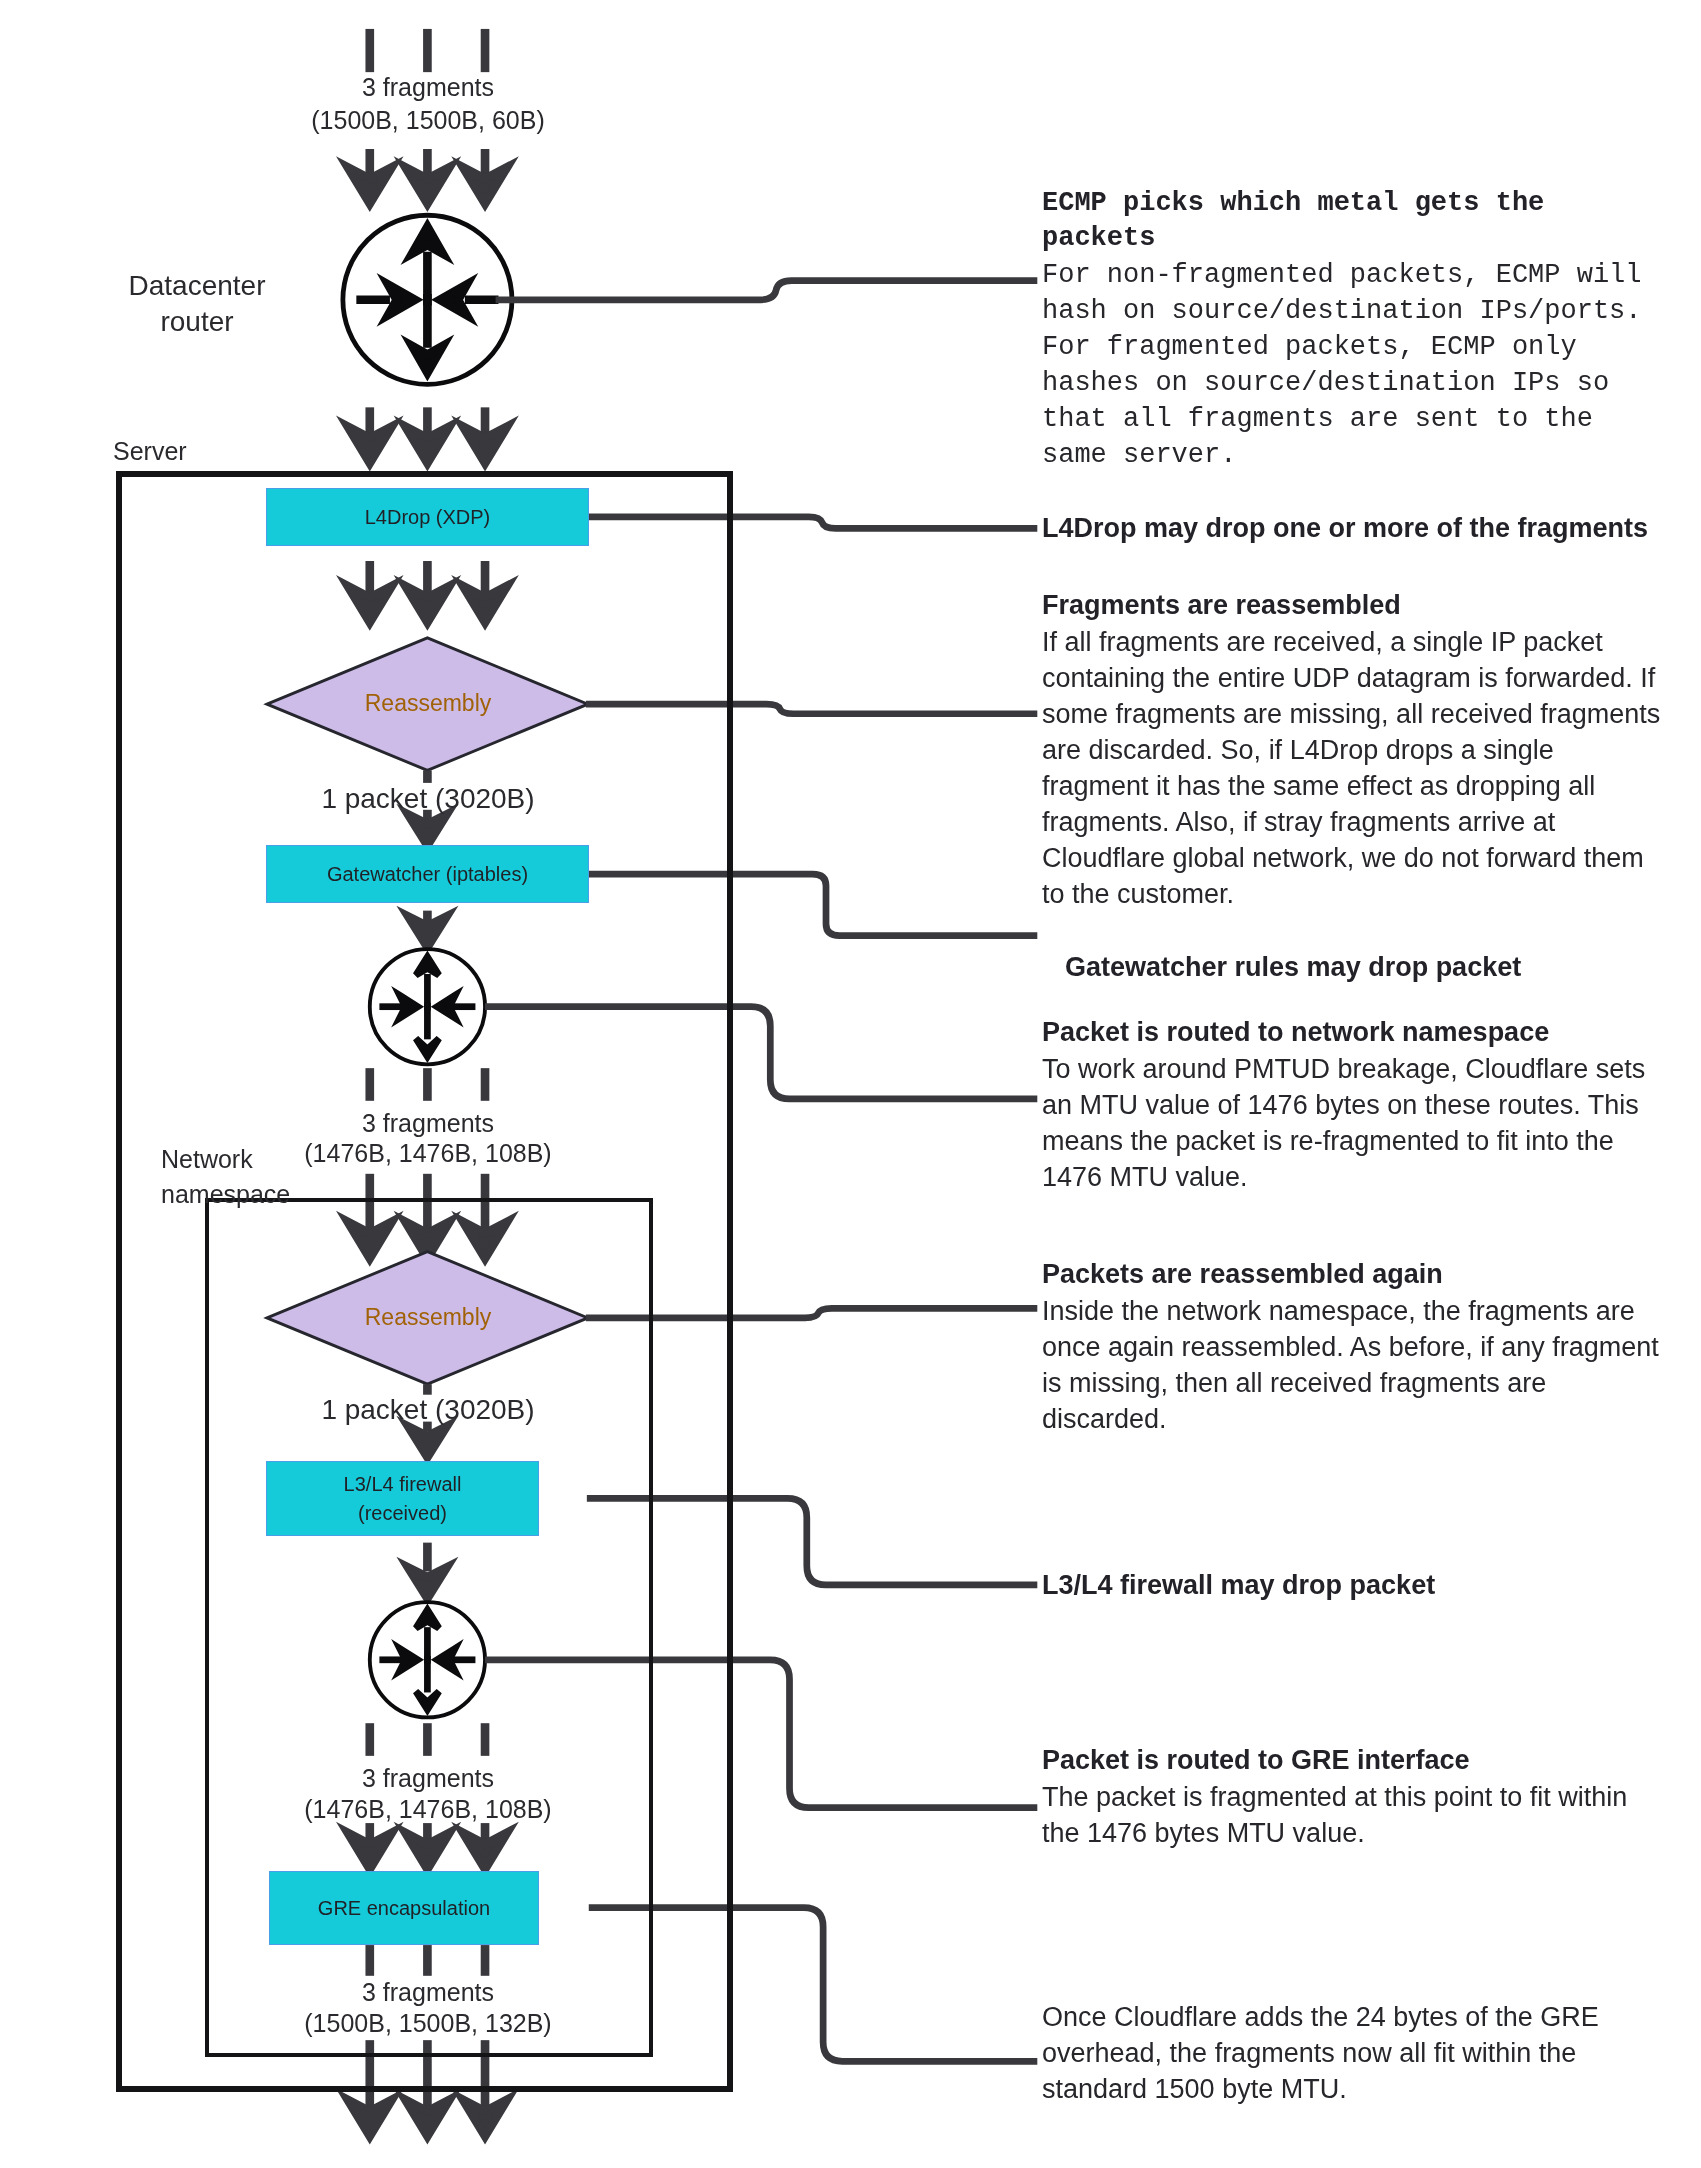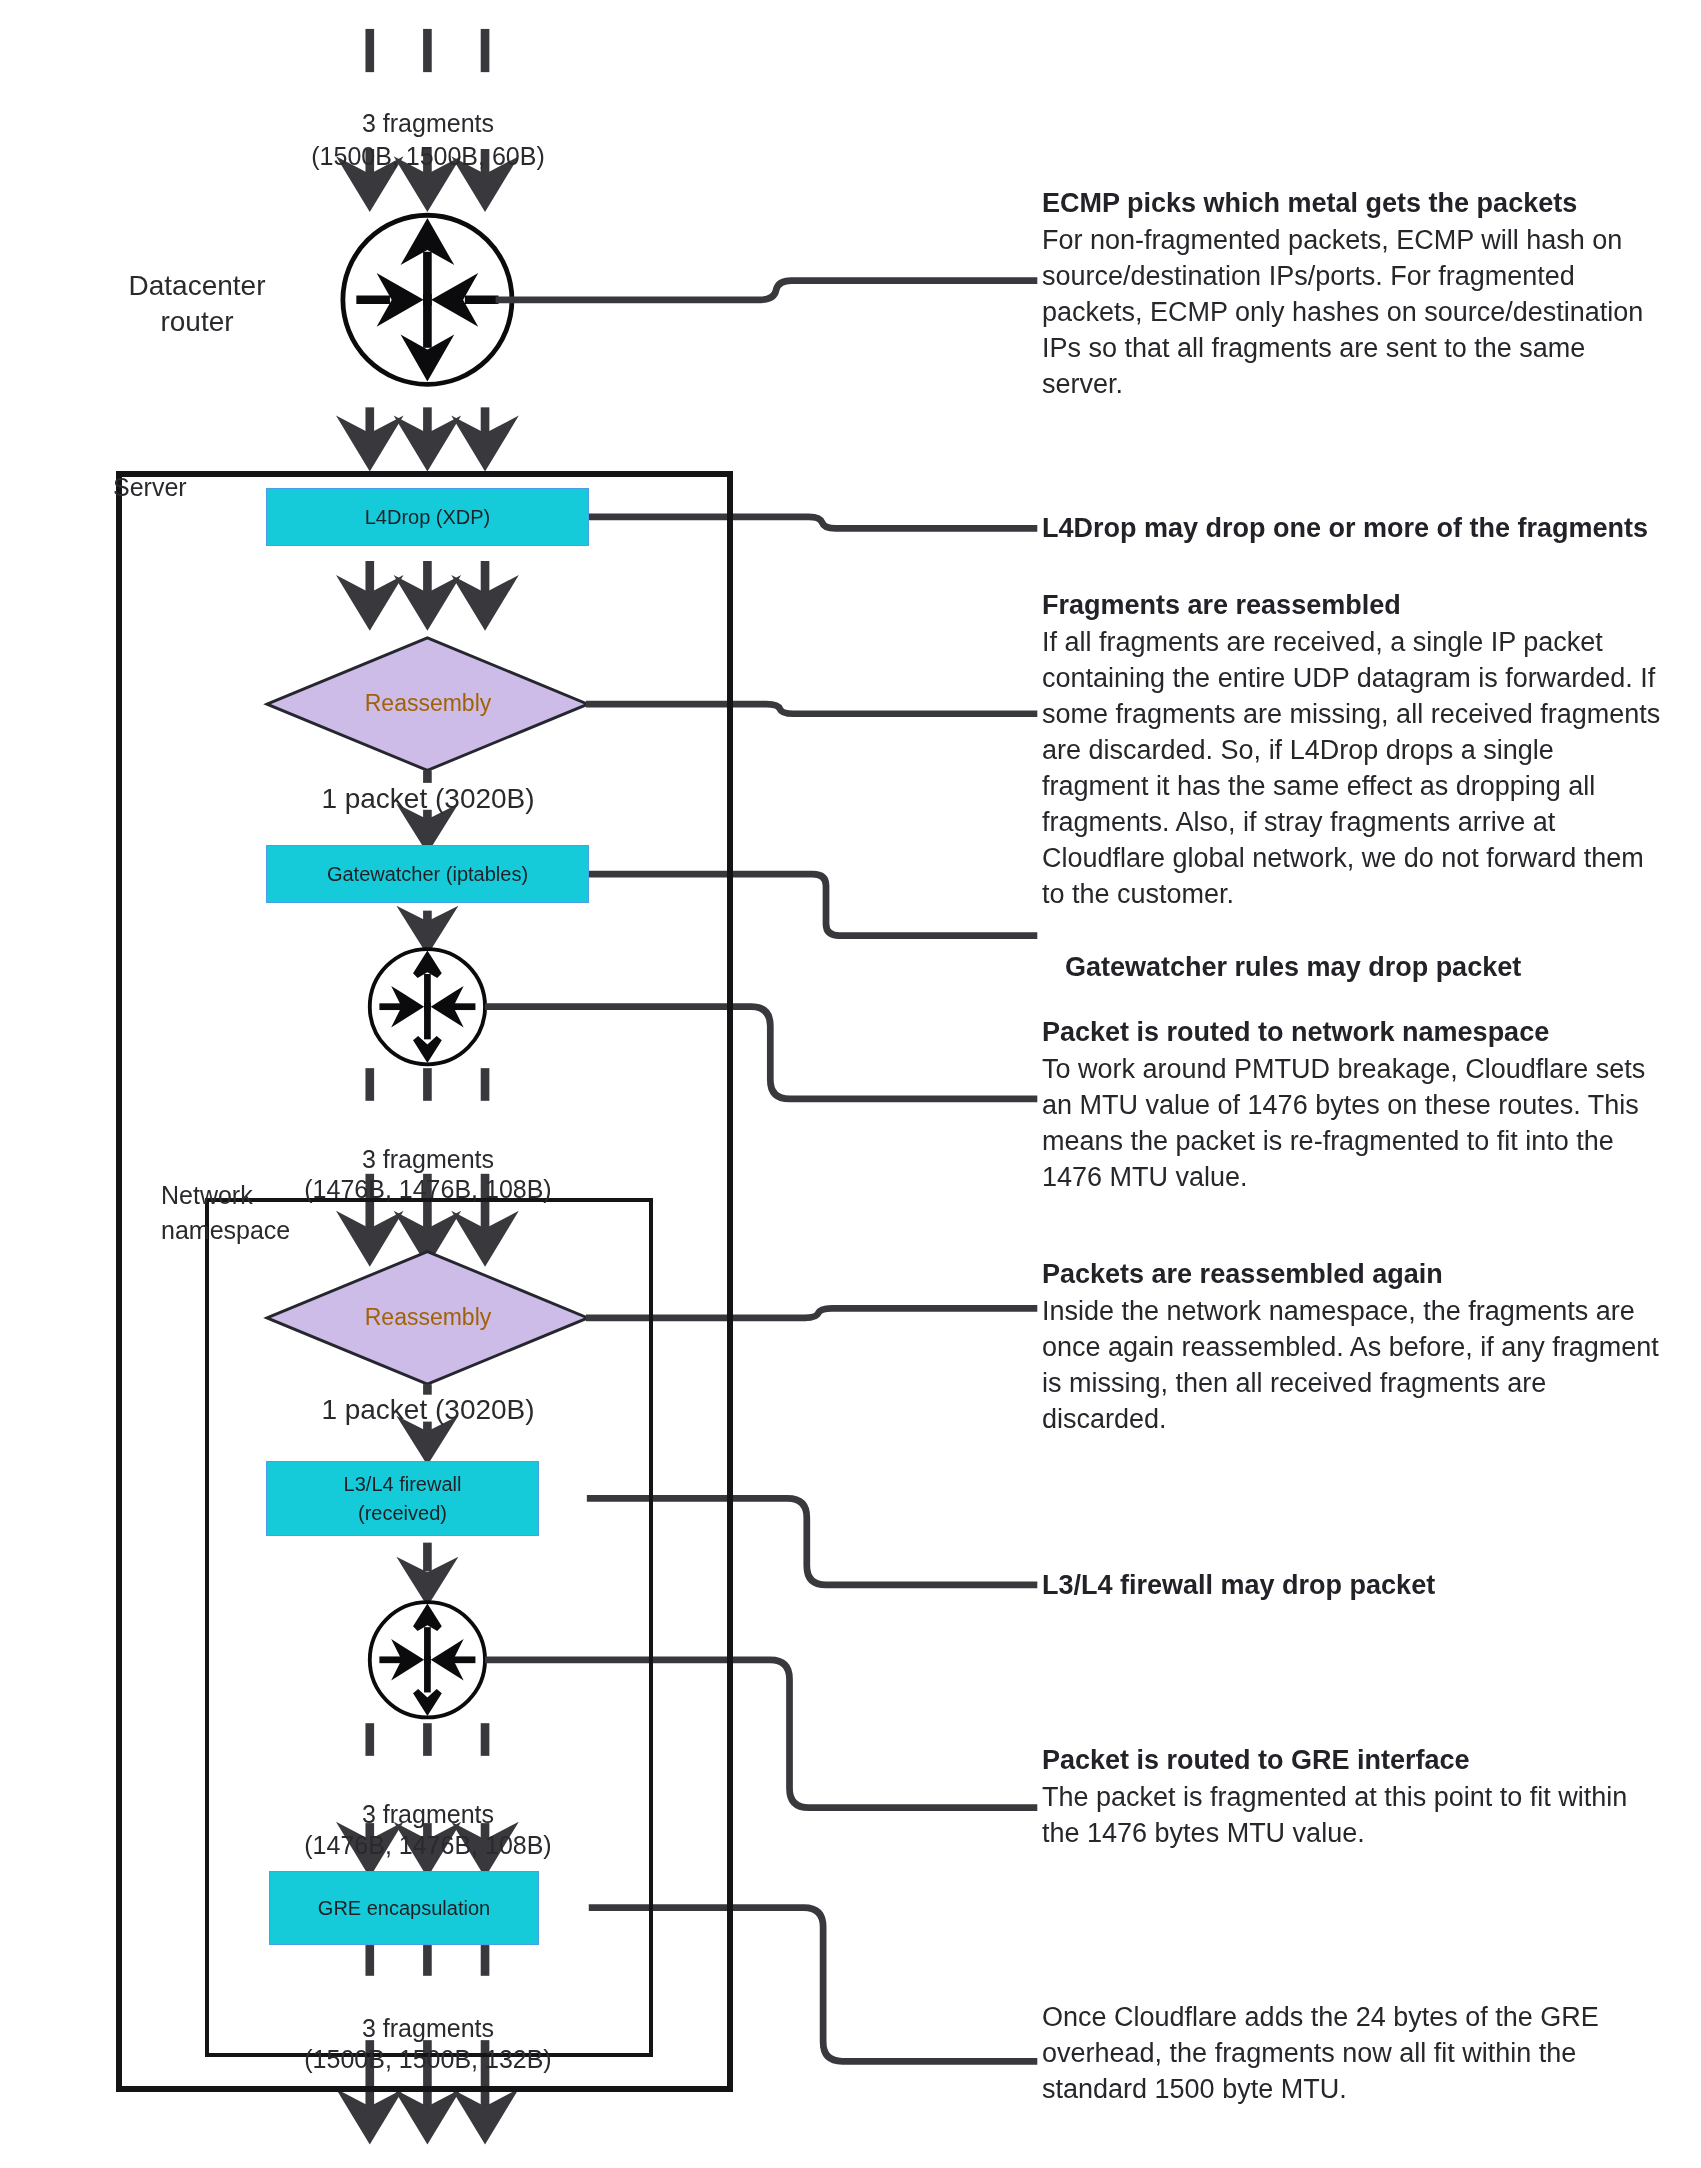--- a/index.html
+++ b/index.html
@@ -7,21 +7,21 @@
     position:relative;
     width:1701px;height:2168px;
     background:#ffffff;
     font-family:"Liberation Sans","DejaVu Sans",sans-serif;
     color:#26262B;
     overflow:hidden;
   }
   #diagram-svg{position:absolute;left:0;top:0;z-index:0;}
   .lbl{position:absolute;z-index:2;white-space:nowrap;color:#2A2A2E;}
   .ctr{transform:translateX(-50%);text-align:center;}
-  .f26{font-size:25px;margin-top:36px;}
+  .f26{font-size:25px;}
   .f29{font-size:28px;}
   .node-box{
     position:absolute;z-index:1;
     background:#16CBD9;border:1.9px solid #4B9FE8;
     display:flex;flex-direction:column;align-items:center;justify-content:center;
     font-size:20px;color:#1F2126;text-align:center;line-height:29px;
     box-sizing:border-box;
   }
   .outline-box{position:absolute;z-index:1;background:transparent;box-sizing:border-box;}
   .server{border:6.7px solid #141416;}
@@ -236,21 +236,21 @@
   <div class="lbl f26" style="left:161px;top:1180px;">namespace</div>
 
   <div class="lbl ctr f29" style="left:428px;top:1394px;">1 packet (3020B)</div>
 
   <div class="lbl ctr f26" style="left:428px;top:1764px;">3 fragments</div>
   <div class="lbl ctr f26" style="left:428px;top:1795px;">(1476B, 1476B, 108B)</div>
 
   <div class="lbl ctr f26" style="left:428px;top:1978px;">3 fragments</div>
   <div class="lbl ctr f26" style="left:428px;top:2009px;">(1500B, 1500B, 132B)</div>
 
-  <div class="ann" style="top:186px;">
+  <div class="ann" style="top:186px;font-family:Liberation Mono, monospace;">
     <div class="ann-title">ECMP picks which metal gets the packets</div>
     <div class="ann-body">For non-fragmented packets, ECMP will hash on source/destination IPs/ports. For fragmented packets, ECMP only hashes on source/destination IPs so that all fragments are sent to the same server.</div>
   </div>
   <div class="ann" style="top:511px;">
     <div class="ann-title">L4Drop may drop one or more of the fragments</div>
   </div>
   <div class="ann" style="top:588px;">
     <div class="ann-title">Fragments are reassembled</div>
     <div class="ann-body">If all fragments are received, a single IP packet containing the entire UDP datagram is forwarded. If some fragments are missing, all received fragments are discarded. So, if L4Drop drops a single fragment it has the same effect as dropping all fragments. Also, if stray fragments arrive at Cloudflare global network, we do not forward them to the customer.</div>
   </div>

